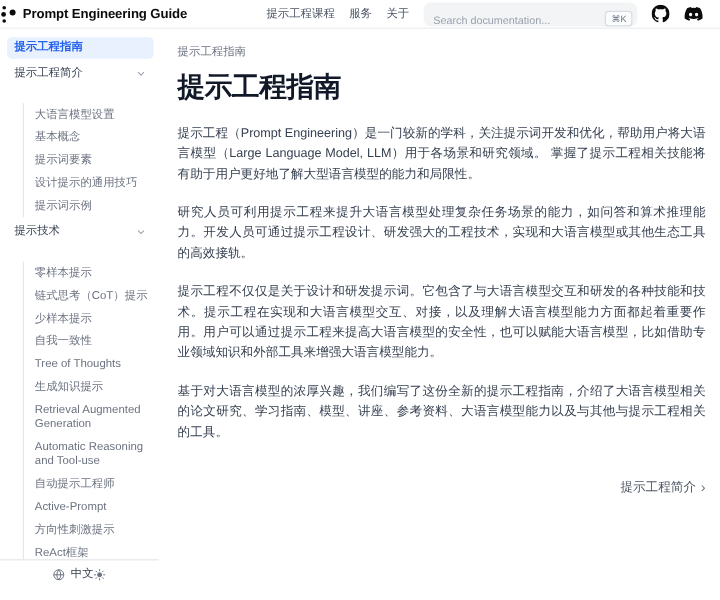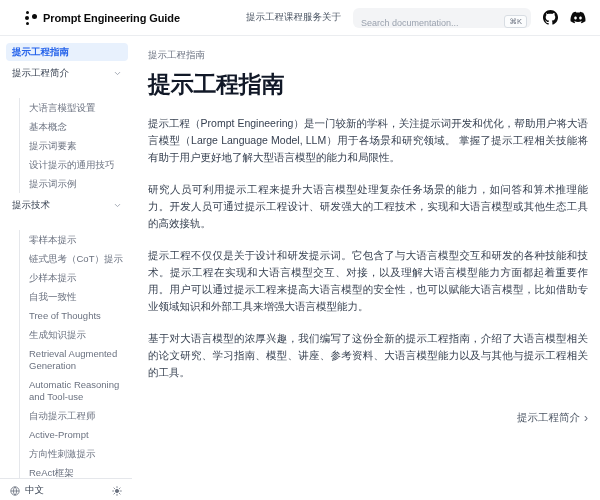--- a/index.html
+++ b/index.html
@@ -3,34 +3,34 @@
 <meta charset="utf-8">
 <style>
   * { margin:0; padding:0; box-sizing:border-box; }
   html,body { width:600px; height:500px; overflow:hidden; }
   body {
     font-family:"Liberation Sans","DejaVu Sans",sans-serif;
     background:#ffffff; color:#111827; font-size:10px;
   }
   
   .header {
-    height:36px; display:flex; align-items:center;
-    padding:0 14px 0 24px; border-bottom:1px solid #ebedf0;
+    height:24px; display:flex; align-items:center;
+    padding:0 14px 0 0; border-bottom:1px solid #ebedf0;
     background:#fff; gap:8px;
   }
   .brand { display:flex; align-items:center; gap:6px; }
   .logo { position:relative; width:13px; height:16px; }
   .logo i { position:absolute; background:#0b0b0b; border-radius:50%; }
   .logo .d1 { width:3px;  height:3px;  left:2px; top:1px; }
   .logo .d2 { width:4px;  height:4px;  left:1px; top:6px; }
   .logo .d3 { width:3px;  height:3px;  left:2px; top:12px; }
   .logo .d4 { width:5px;  height:5px;  left:8px; top:4px; }
   .brand-name { font-size:11px; font-weight:700; color:#0b0b0b; letter-spacing:-0.1px; }
   .header-right { margin-left:auto; display:flex; align-items:center; gap:12px; }
-  .top-nav { display:flex; align-items:flex-start; }
+  .top-nav { display:flex; align-items:flex-start; gap:12px; }
   .top-nav a { font-size:9.5px; color:#4b5563; text-decoration:none; cursor:pointer; }
   .searchbox {
     display:flex; align-items:flex-end; width:178px; height:20px;
     background:#f3f4f6; border-radius:6px; padding:0 4px 0 8px; gap:4px;
   }
   .searchbox input {
     flex:1; min-width:0; border:none; outline:none; background:transparent;
     font-family:inherit; font-size:9px; color:#374151;
   }
   .searchbox input::placeholder { color:#9aa2ae; }
@@ -55,21 +55,21 @@
   }
   .side-section { color:#374151; font-weight:500; margin-top:3px; }
   .chev { display:flex; color:#9ca3af; }
   .sub-list { list-style:none; margin:16px 0 2px 13px; border-left:1px solid #e5e7eb; }
   .sub-list li {
     font-size:9.5px; line-height:12px; color:#6b7280;
     padding:3.5px 2px 3.5px 9px; cursor:pointer;
   }
   .sidebar-footer {
     height:24px; border-top:1px solid #e5e7eb;
-    display:flex; align-items:center; justify-content:space-between;
+    display:flex; align-items:center; justify-content:center;
     padding:0 10px 0 10px;
   }
   .lang-btn { display:flex; align-items:center; gap:5px; font-size:9.5px; color:#374151; cursor:pointer; }
   .lang-btn svg, .theme-btn svg { color:#6b7280; }
   .theme-btn { display:flex; align-items:center; cursor:pointer; }
   
   .main { flex:1; padding:13px 12px 0 16px; overflow:hidden; }
   .breadcrumb { font-size:9.5px; color:#6b7280; margin-bottom:7px; }
   h1.page-title { font-size:23px; font-weight:700; color:#111827; letter-spacing:-0.3px; margin-bottom:8px; }
   .doc p {

